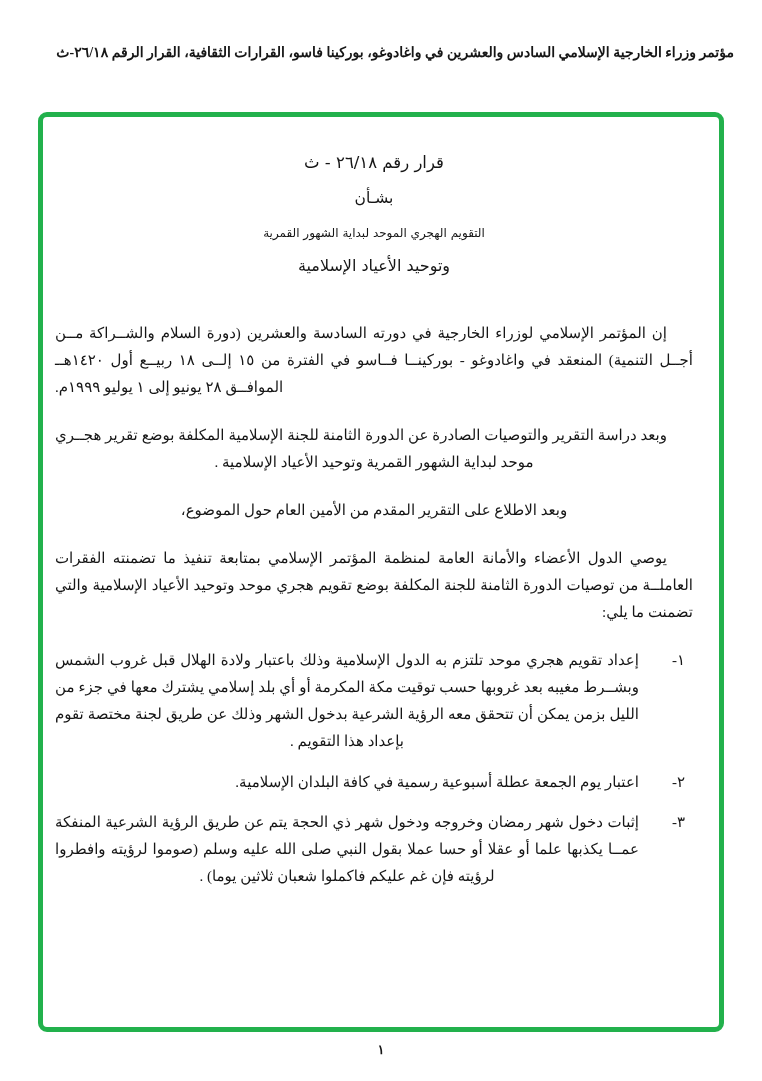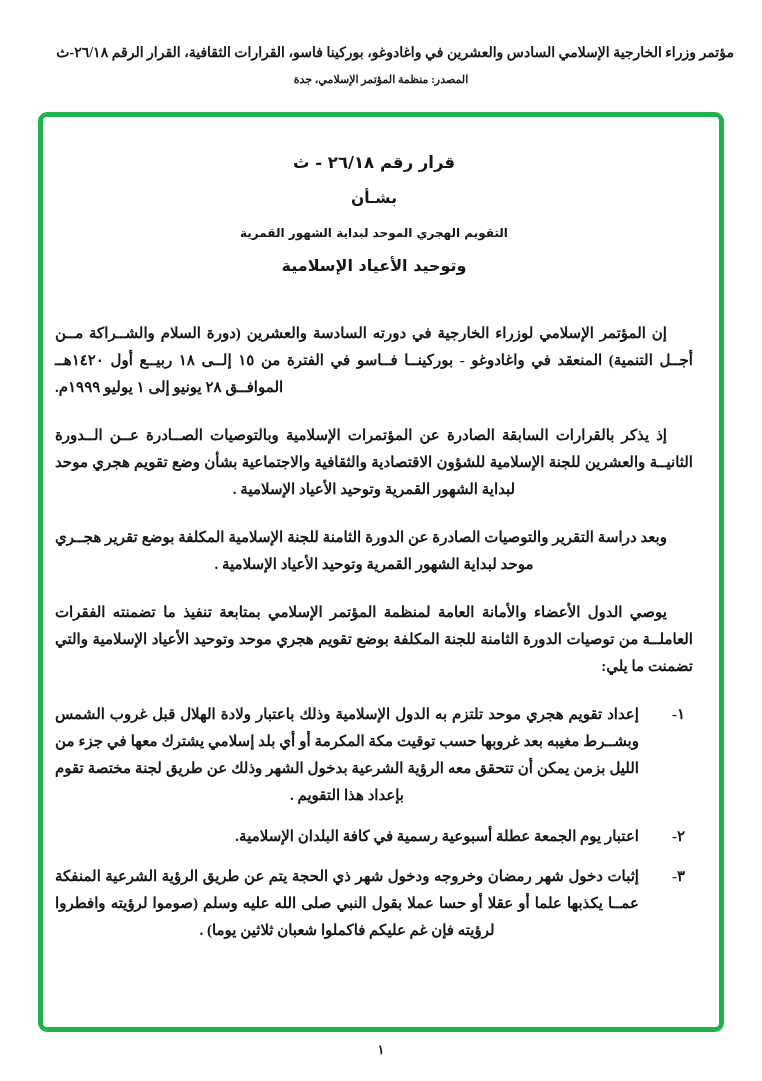--- a/index.html
+++ b/index.html
@@ -32,21 +32,21 @@
     box-sizing:content-box;
     background:#ffffff;
   }
   
   .doc {
     position:absolute; left:43px; top:117px;
     width:666px; height:900px;
     box-sizing:border-box;
     padding:34px 16px 0 12px;
     direction:rtl;
-    font-weight:700;
+    font-weight:400;
     overflow:hidden;
   }
   .title-block {
     text-align:center;
     font-family:"DejaVu Sans", sans-serif;
     margin-bottom:42px;
   }
   .t { line-height:24px; }
   .t1 { font-size:16.5px; margin-bottom:11px; }
   .t2 { font-size:15.5px; margin-bottom:11px; }
@@ -80,36 +80,35 @@
     font-size:13px; font-weight:700;
   }
 </style>
 </head>
 <body>
 
 <div class="page">
 
   <div class="hdr1">مؤتمر وزراء الخارجية الإسلامي السادس والعشرين في واغادوغو، بوركينا فاسو، القرارات الثقافية، القرار الرقم ٢٦/١٨-ث</div>
 
-  <div class="hdr2">المصدر:  منظمة المؤتمر الإسلامي، جدة</div>
 
   <div class="frame"></div>
 
   <div class="doc">
 
     <div class="title-block">
       <div class="t t1">قرار رقم ٢٦/١٨ - ث</div>
       <div class="t t2">بشـأن</div>
       <div class="t t3">التقويم الهجري الموحد لبداية الشهور القمرية</div>
       <div class="t t4">وتوحيد الأعياد الإسلامية</div>
     </div>
 
     <div class="para last-left">إن المؤتمر الإسلامي لوزراء الخارجية في دورته السادسة والعشرين (دورة السلام والشــراكة مــن أجــل التنمية) المنعقد في واغادوغو - بوركينــا فــاسو في الفترة من ١٥ إلــى ١٨ ربيــع أول ١٤٢٠هــ الموافــق ٢٨ يونيو إلى ١ يوليو ١٩٩٩م.</div>
-    <div class="para last-center">إذ يذكر بالقرارات السابقة الصادرة عن المؤتمرات الإسلامية وبالتوصيات الصــادرة عــن الــدورة الثانيــة والعشرين للجنة الإسلامية للشؤون الاقتصادية والثقافية والاجتماعية بشأن وضع تقويم هجري موحد لبداية الشهور القمرية وتوحيد الأعياد الإسلامية .</div>
     <div class="para last-center">وبعد دراسة التقرير والتوصيات الصادرة عن الدورة الثامنة للجنة الإسلامية المكلفة بوضع تقرير هجــري موحد لبداية الشهور القمرية وتوحيد الأعياد الإسلامية .</div>
+    <div class="para center-line">وبعد الاطلاع على التقرير المقدم من الأمين العام حول الموضوع،</div>
     <div class="para">يوصي الدول الأعضاء والأمانة العامة لمنظمة المؤتمر الإسلامي بمتابعة تنفيذ ما تضمنته الفقرات العاملــة من توصيات الدورة الثامنة للجنة المكلفة بوضع تقويم هجري موحد وتوحيد الأعياد الإسلامية والتي تضمنت ما يلي:</div>
 
     <div class="item i1">
       <span class="marker">١-</span>
       <div class="txt">إعداد تقويم هجري موحد تلتزم به الدول الإسلامية وذلك باعتبار ولادة الهلال قبل غروب الشمس وبشــرط مغيبه بعد غروبها حسب توقيت مكة المكرمة أو أي بلد إسلامي يشترك معها في جزء من الليل بزمن يمكن أن تتحقق معه الرؤية الشرعية بدخول الشهر وذلك عن طريق لجنة مختصة تقوم بإعداد هذا التقويم .</div>
     </div>
 
     <div class="item i2">
       <span class="marker">٢-</span>
       <div class="txt">اعتبار يوم الجمعة عطلة أسبوعية رسمية في كافة البلدان الإسلامية.</div>

